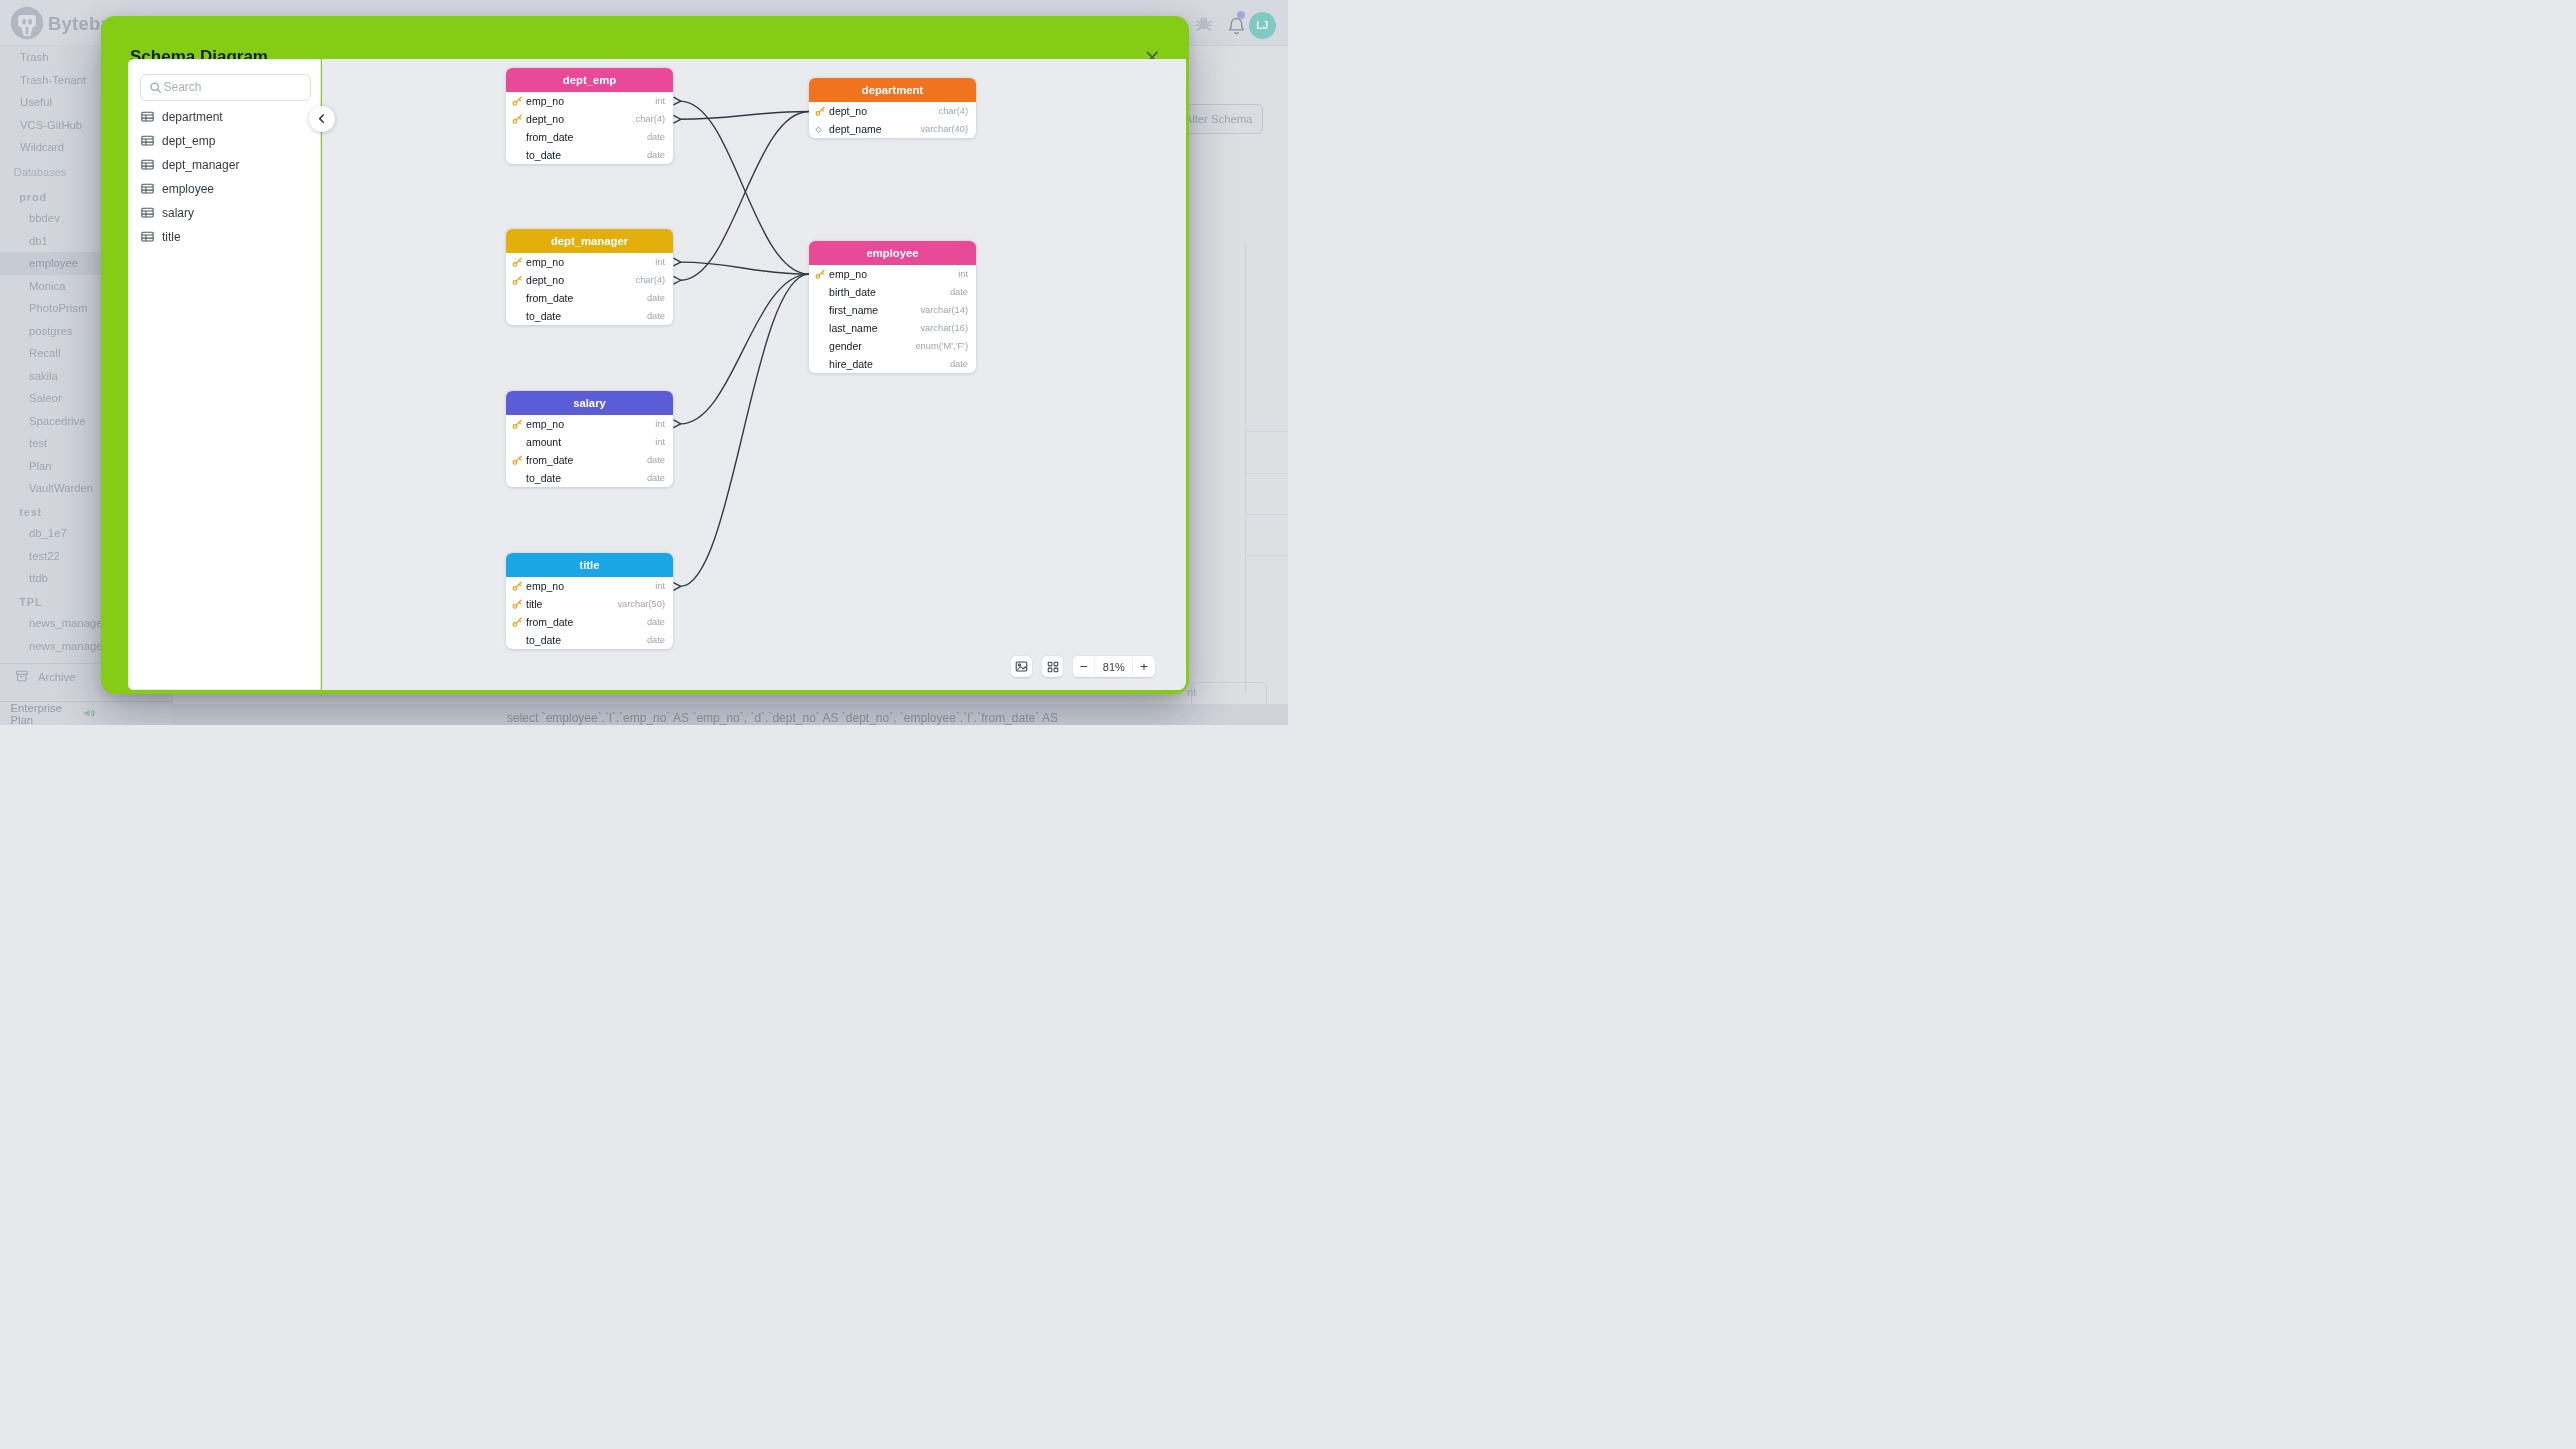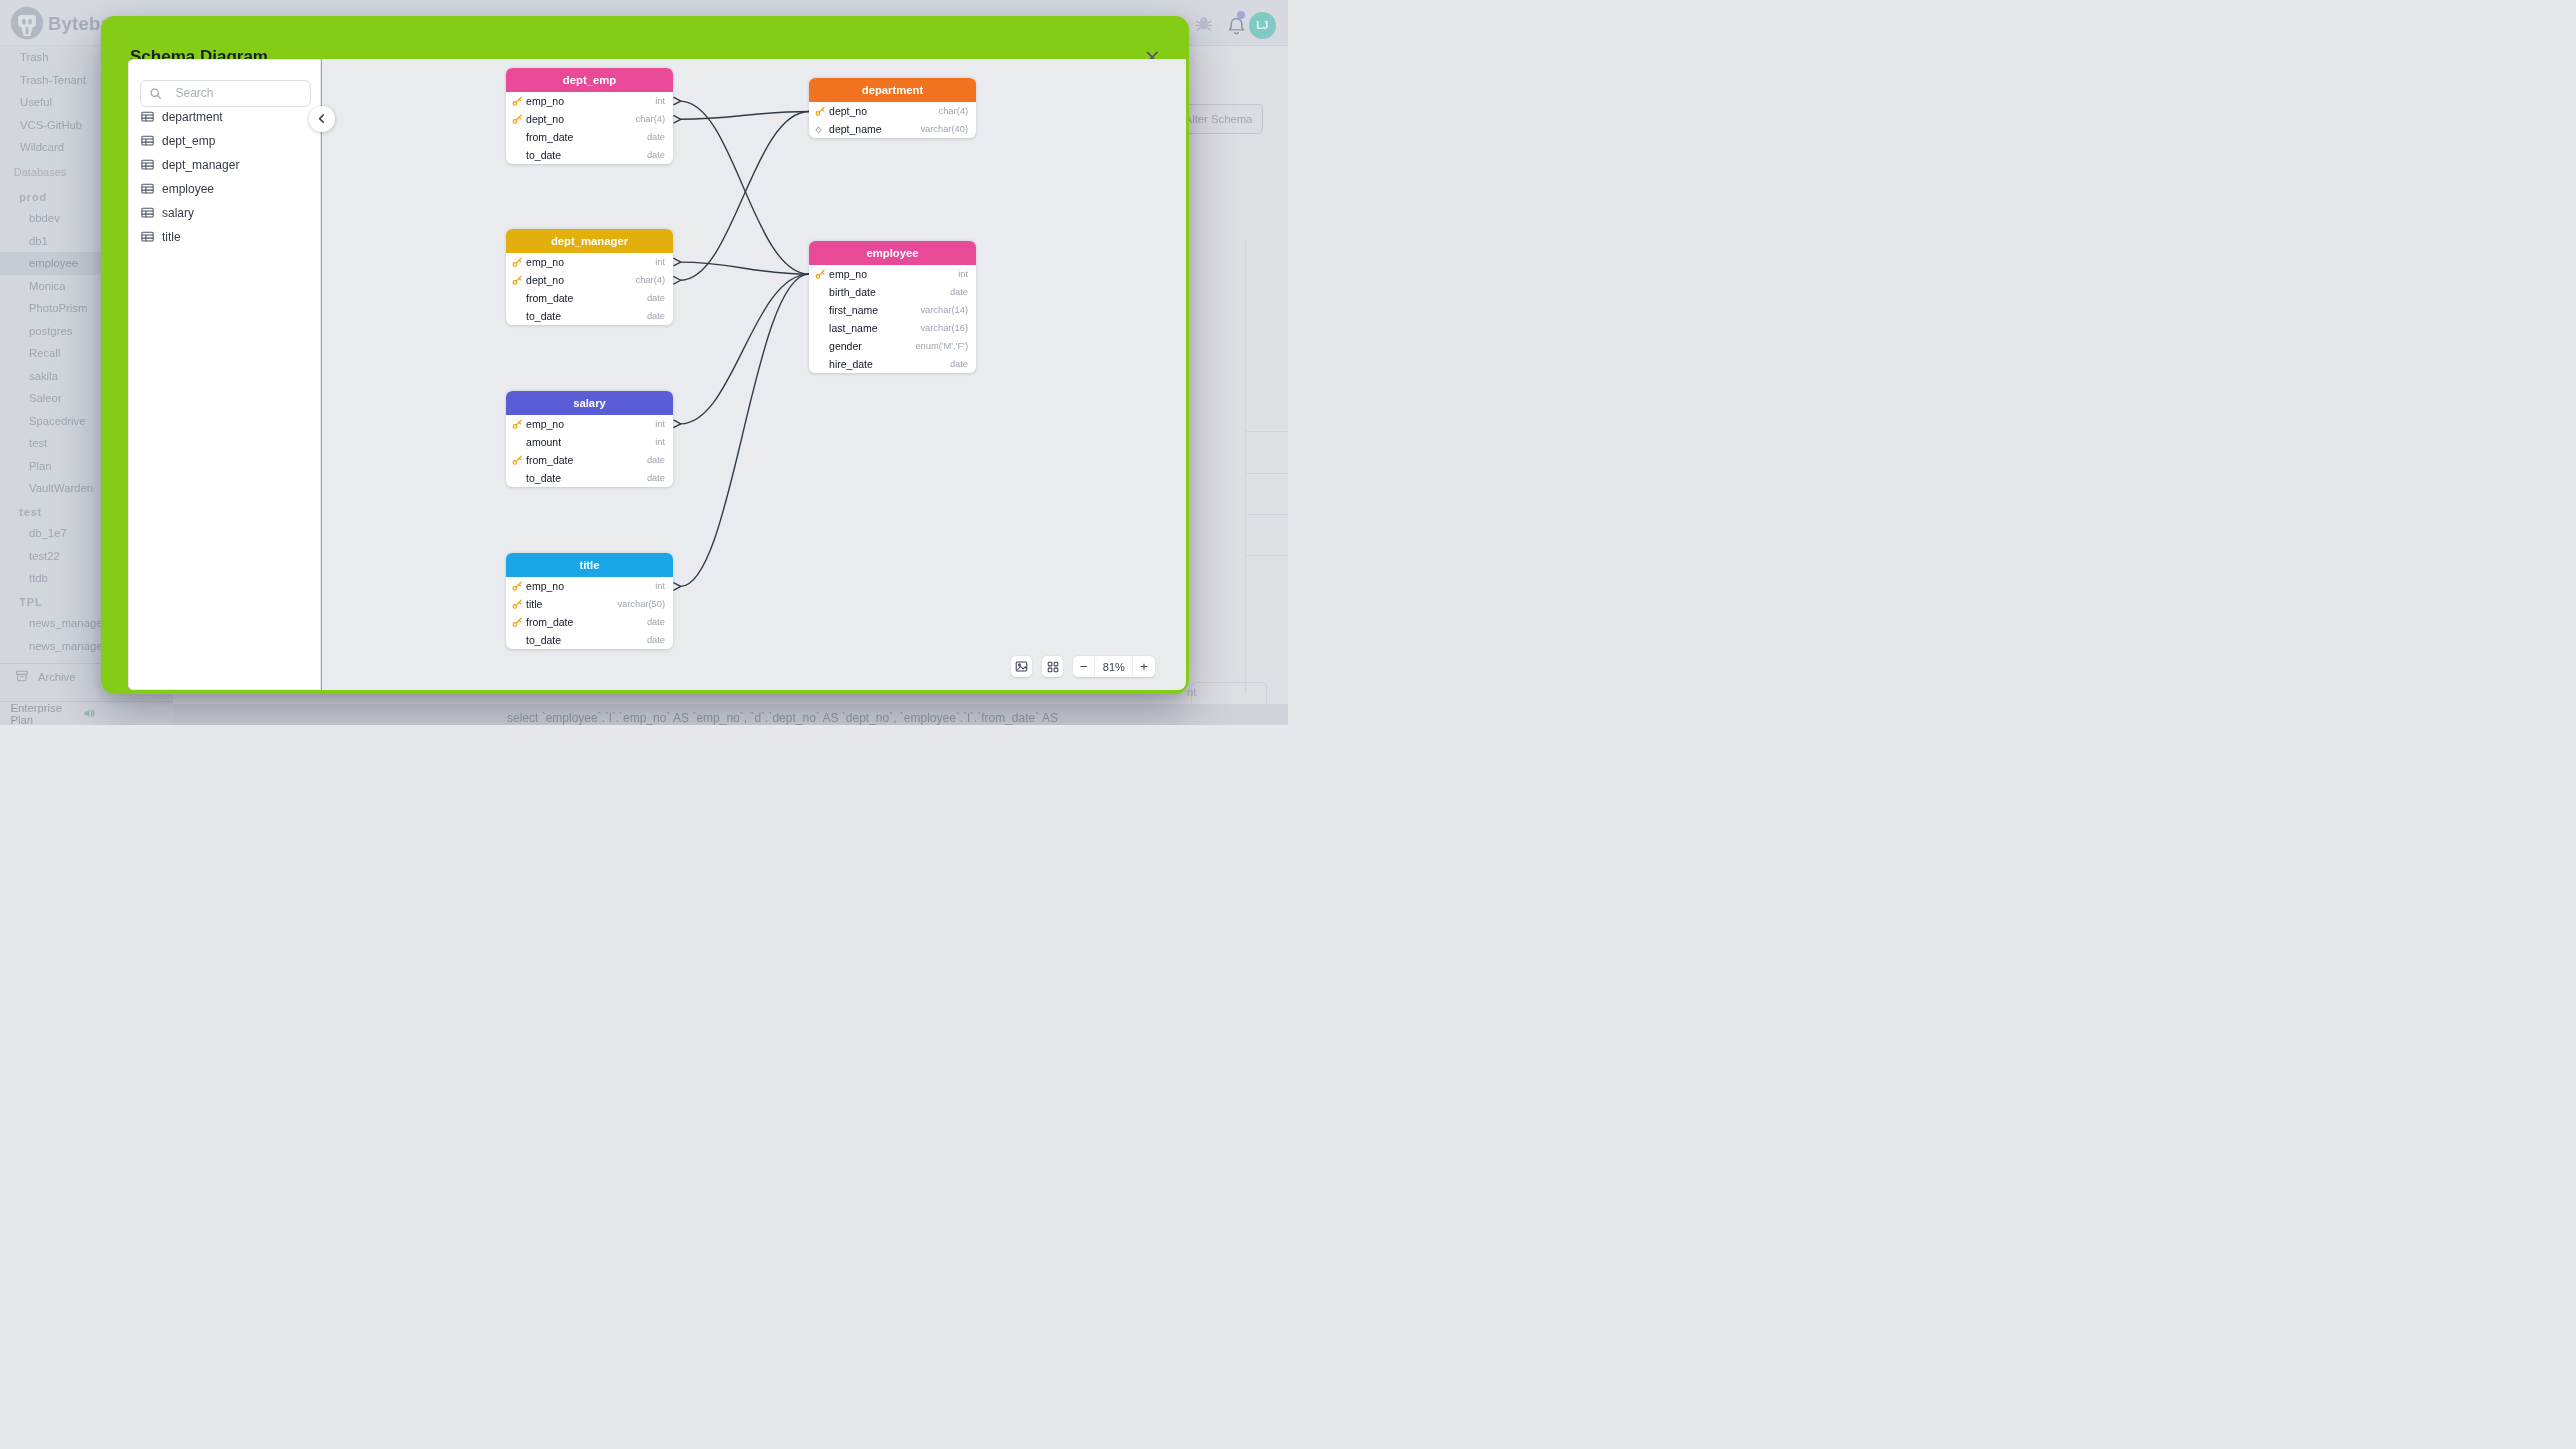--- a/index.html
+++ b/index.html
@@ -34,21 +34,21 @@
   .sql-strip span { position:absolute; left:326px; top:7.2px; font-size:12px; color:#99A0AB; white-space:nowrap;margin-left:8px; }
 
   .overlay { position:absolute; inset:0; background:rgba(55,65,81,0.05); z-index:5; }
 
   
   .modal { position:absolute; left:101px; top:16px; width:1088px; height:678px; background:#84cc16; border-radius:14px; box-shadow:0 19.3px 48px rgba(15,23,42,.30), 0 3.2px 11.3px rgba(15,23,42,.14); z-index:10; }
   .m-title { position:absolute; left:29px; top:31px; font-size:17px; font-weight:600; color:#18202B; }
   .m-close { position:absolute; right:30px; top:34px; width:14.5px; height:14.5px; cursor:pointer; }
 
   .m-panel { position:absolute; left:27px; top:43px; width:193px; height:631px; background:#fff; border:0.8px solid #E4E7EC; border-radius:4.8px 0 0 4.8px; }
-  .m-search { position:absolute; left:10.5px; top:20px; width:171px; height:26.6px; border:0.8px solid #DADDE3; border-radius:6.4px; display:flex; align-items:center; gap:14px; padding:0 8px; }
+  .m-search { position:absolute; left:10.5px; top:14px; width:171px; height:26.6px; border:0.8px solid #DADDE3; border-radius:6.4px; display:flex; align-items:center; gap:2px; padding:0 8px; }
   .m-search input { border:none; outline:none; width:129px; font-size:12px; color:#374151; font-family:"Liberation Sans",sans-serif; background:transparent; }
   .m-search input::placeholder { color:#A8AEB9; }
   .m-list { position:absolute; left:0; top:45px; right:0; }
   .m-list-item { height:24px; display:flex; align-items:center; gap:8px; padding-left:12px; font-size:12px; color:#333B47; cursor:pointer; }
 
   .collapse-btn { position:absolute; left:208px; top:90px; width:26px; height:26px; border-radius:50%; background:#fff; box-shadow:0 0.8px 4px rgba(0,0,0,.22); z-index:30; display:flex; align-items:center; justify-content:center; cursor:pointer; }
 
   .canvas { position:absolute; left:221px; top:43px; right:3.2px; bottom:4px; background:#E9EBEF; border-radius:0 0 8px 0; overflow:hidden; }
   .edges { position:absolute; left:0; top:0; }
 

